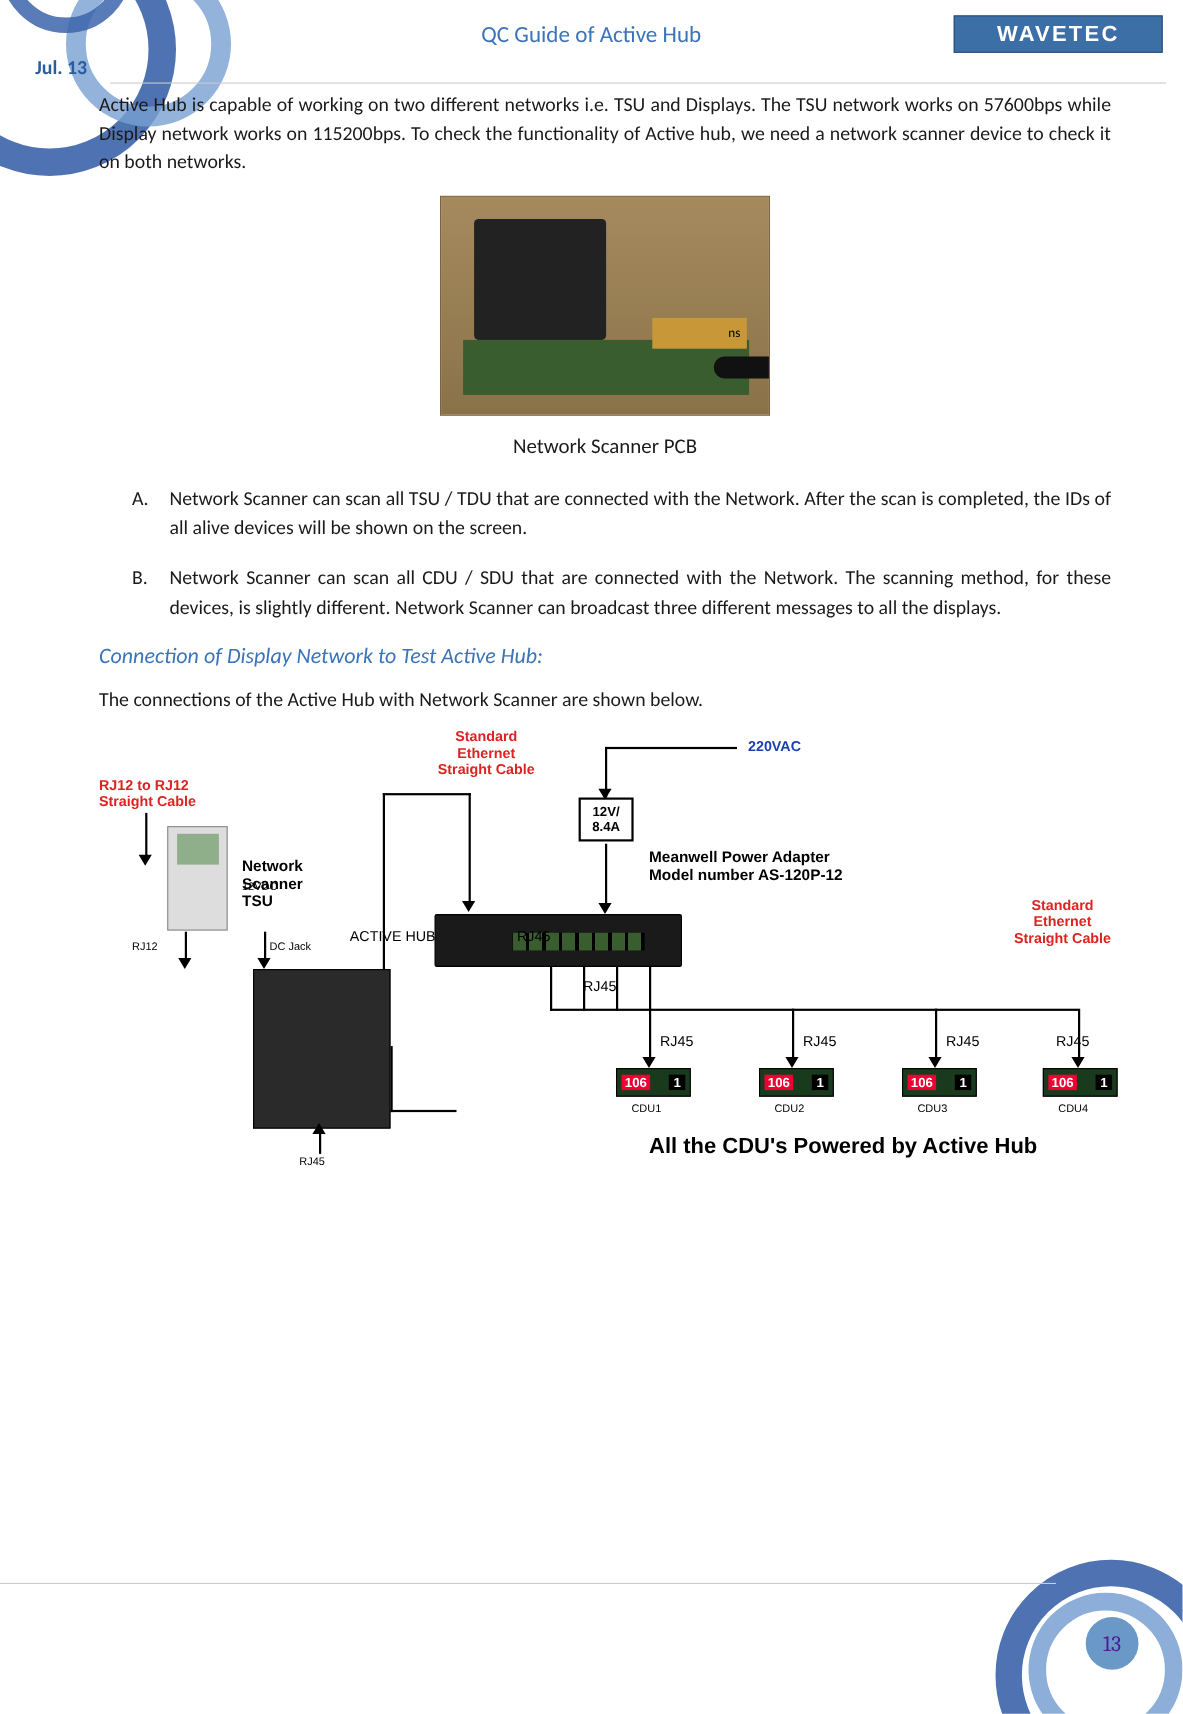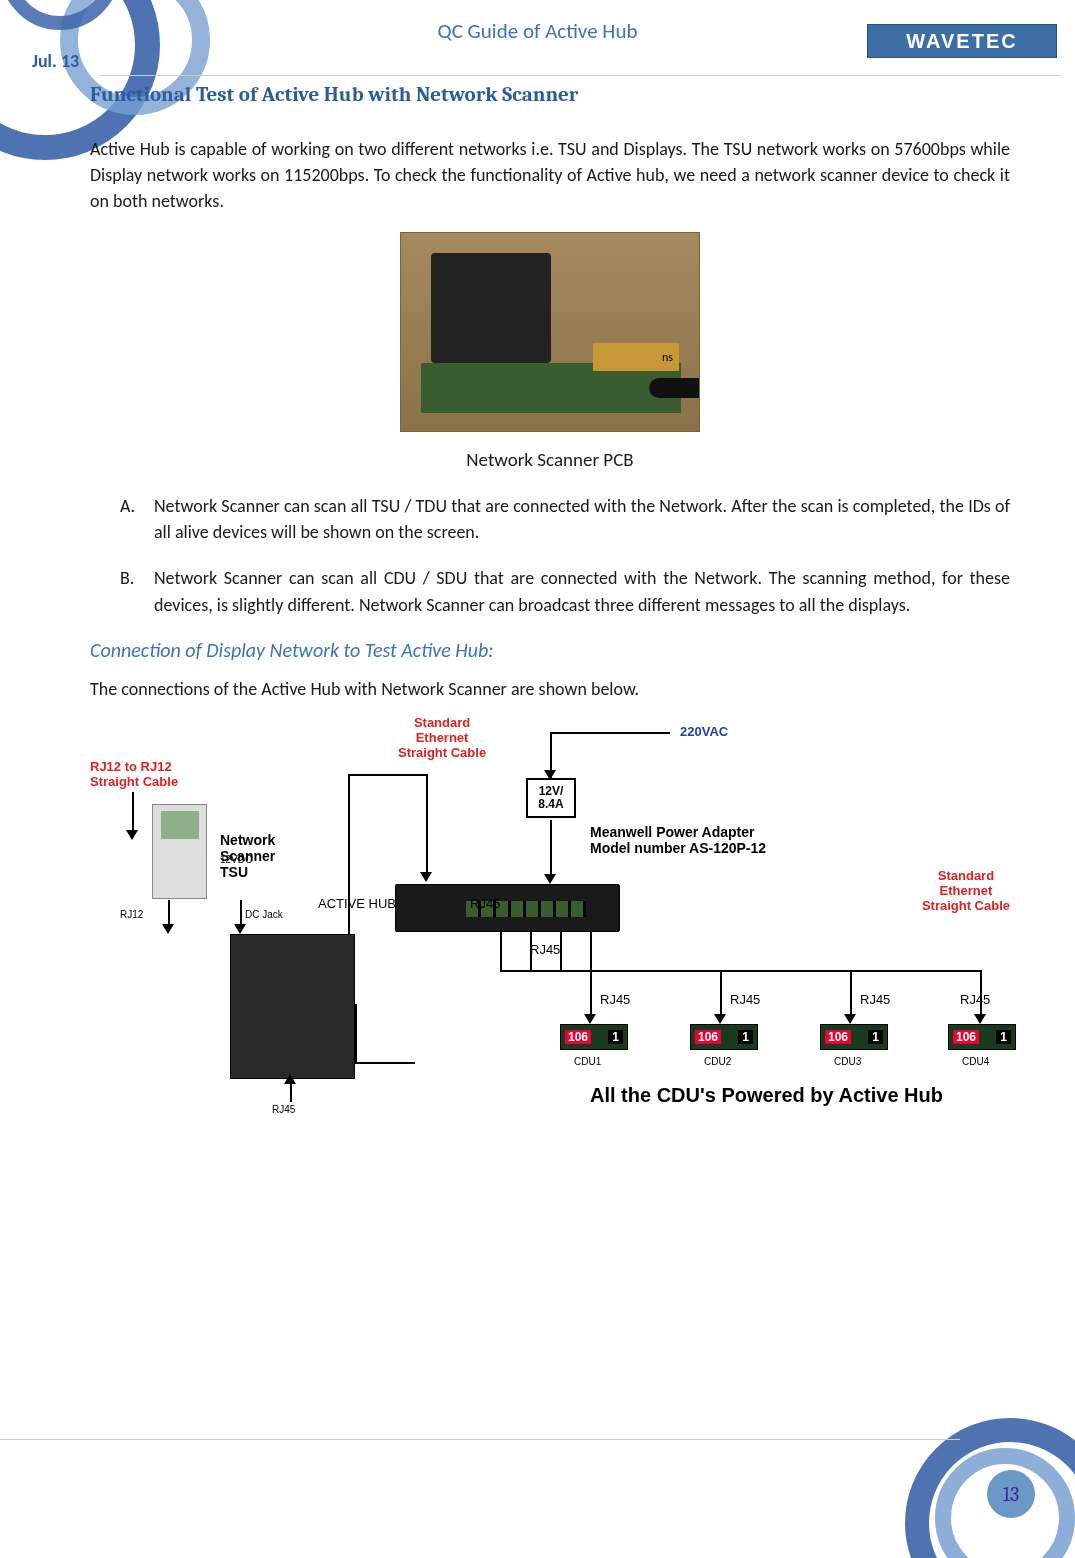--- a/index.html
+++ b/index.html
@@ -15,21 +15,21 @@
 
   
   .deco-bot {
     position: absolute; bottom: -90px; right: -60px; width: 230px; height: 230px; pointer-events: none;
   }
   .deco-bot .ringA { position:absolute; width:210px; height:210px; border:24px solid rgba(60,100,170,0.9); border-radius:50%; top:0; left:0; }
   .deco-bot .ringB { position:absolute; width:140px; height:140px; border:16px solid rgba(120,160,210,0.85); border-radius:50%; top:30px; left:30px; }
 
   
   .header-title { position:absolute; top:18px; left:0; width:100%; text-align:center; color:#3b74b8; font-size:21px; }
-  .logo { position:absolute; top:14px; right:18px; width:190px; height:34px; background:#3d6fa7; border:1px solid #2a4f78; display:flex; align-items:center; justify-content:center; color:#fff; font-weight:bold; font-size:20px; letter-spacing:2px; font-family: Arial, sans-serif; margin-top: 10px; }
+  .logo { position:absolute; top:14px; right:18px; width:190px; height:34px; background:#3d6fa7; border:1px solid #2a4f78; display:flex; align-items:center; justify-content:center; color:#fff; font-weight:bold; font-size:20px; letter-spacing:2px; font-family: Arial, sans-serif; }
   .date-badge { position:absolute; top:50px; left:32px; color:#2a5d9e; font-weight:bold; font-size:18px; }
 
   hr.hline { position:absolute; top:75px; left:100px; width:960px; border:none; border-top:1px solid #ccc; }
 
   
   .content { position:absolute; top:82px; left:90px; width:920px; }
   h1.section { color:#2a5d9e; font-family: "Cambria", Georgia, serif; font-weight:bold; font-size:21px; margin-bottom:30px; }
   p.body { font-size:18px; line-height:1.45; text-align:justify; margin-bottom:18px; }
 
   .figure { width:100%; text-align:center; margin-top:18px; margin-bottom:10px; }
@@ -88,21 +88,20 @@
     <div class="ringB"></div>
 </div>
 
 <div class="header-title">QC Guide of Active Hub</div>
 <div class="logo">WAVETEC</div>
 <div class="date-badge">Jul. 13</div>
 <hr class="hline">
 
 <div class="content">
 
-  <h1 class="section">Functional Test of Active Hub with Network Scanner</h1>
 
   <p class="body">Active Hub is capable of working on two different networks i.e. TSU and Displays. The TSU network works on 57600bps while Display network works on 115200bps. To check the functionality of Active hub, we need a network scanner device to check it on both networks.</p>
 
   <div class="figure">
     <div class="pcb-img">
       <div class="board"></div><div class="cable"></div>
     </div>
   </div>
   <div class="caption">Network Scanner PCB</div>
 

